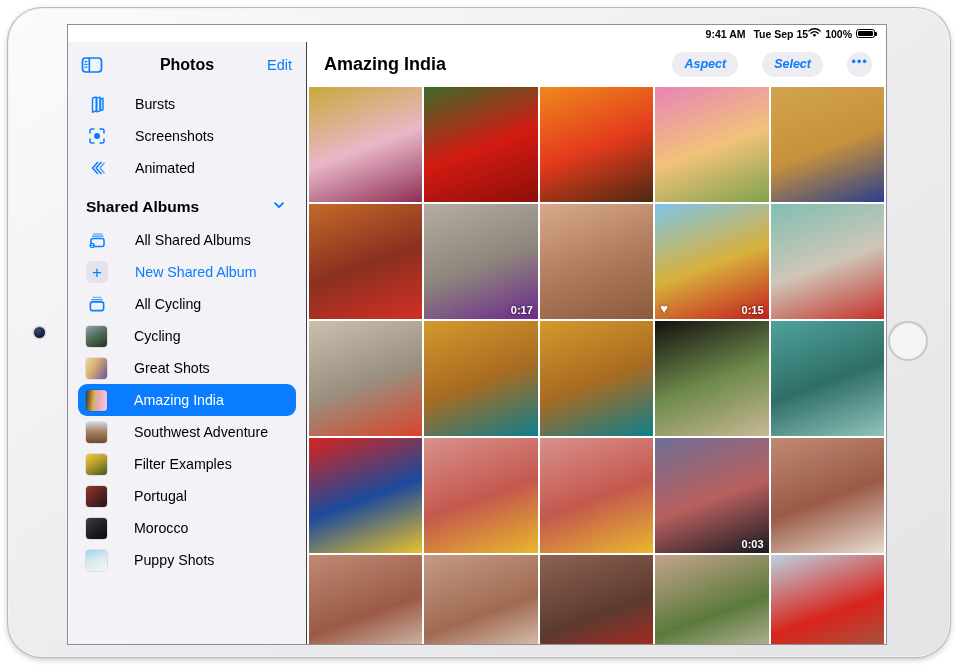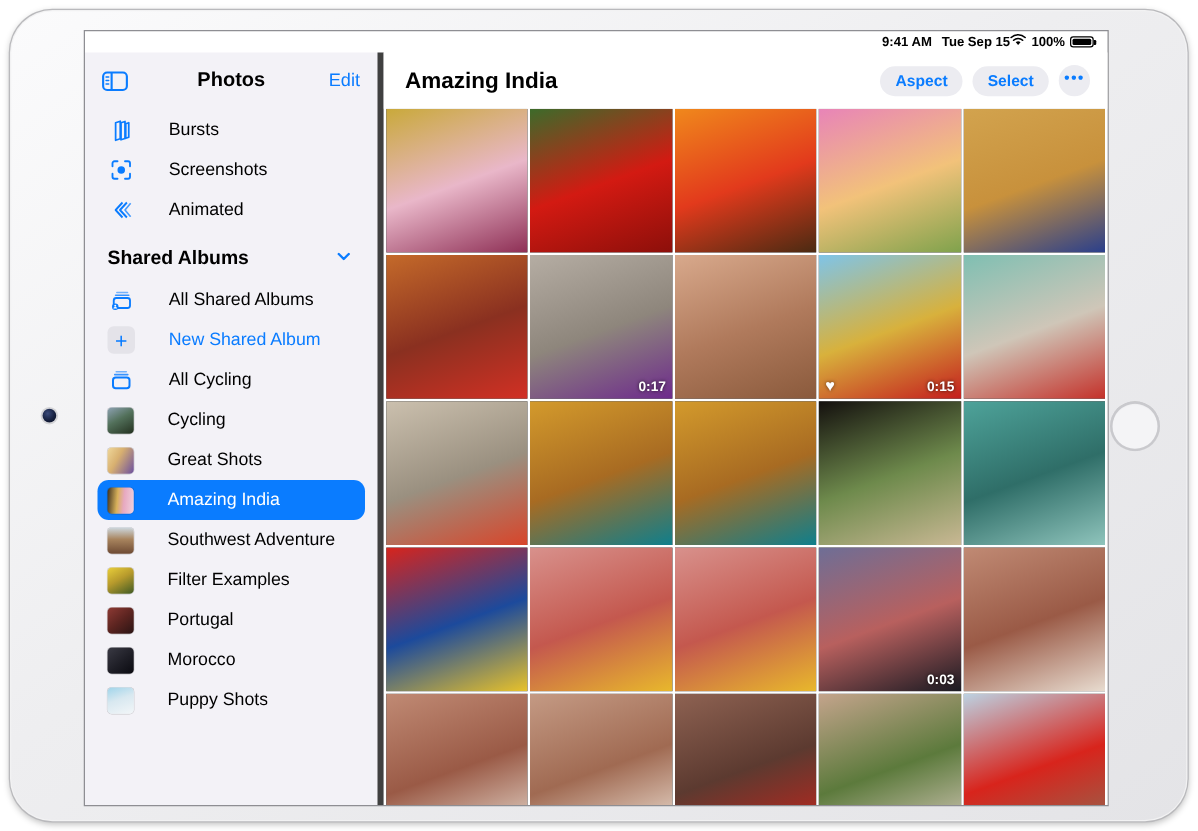--- a/index.html
+++ b/index.html
@@ -75,21 +75,21 @@
   #content {
     position:absolute; left:0; top:17px; right:0; bottom:0;
     display:flex;
   }
 
   
   #sidebar {
     width: 239px; height:100%;
     background: #f3f2f7;
     display:flex; flex-direction:column;
-    border-right: 5px solid #404040;
+    border-right: 1px solid #404040;
     overflow:hidden;
   }
   #sidebar-header {
     height: 45px; flex: none;
     display:flex; align-items:center;
     padding: 0 14px 0 12px;
     position: relative;
   }
   #sidebar-toggle { width:24px; height:24px; cursor:pointer; }
   #sidebar-title {
@@ -135,21 +135,21 @@
 
   
   #detail { flex:1; display:flex; flex-direction:column; background:#fff; min-width:0; }
   #detail-header {
     height: 45px; flex:none;
     display:flex; align-items:center;
     padding: 0 14px 0 17px;
     background:#fff;
   }
   #album-title { font-size:18px; font-weight:bold; color:#000; }
-  #detail-actions { margin-left:auto; display:flex; align-items:center; gap:8px; }
+  #detail-actions { margin-left:auto; display:flex; gap:24px;font-style:italic; }
   .pill {
     background:#ececf1; color:#0a7cff;
     font-size:12.5px; font-weight:bold;
     padding: 5px 12px; border-radius:13px;
     cursor:pointer; white-space:nowrap;
   }
   .circle-btn {
     width:25px; height:25px; border-radius:50%;
     background:#ececf1; color:#0a7cff;
     display:flex; align-items:center; justify-content:center;
@@ -160,21 +160,21 @@
   
   #photo-grid {
     flex:1; display:grid;
     grid-template-columns: repeat(5, 1fr);
     grid-auto-rows: 115px;
     gap: 2px;
     padding: 0 2px 0 2px;
     overflow:hidden;
     align-content:start;
   }
-  .cell { position:relative; overflow:hidden; background:#404040; }
+  .cell { position:relative; overflow:hidden; background:#0f766e; }
   .cell .art { position:absolute; inset:0; }
   .dur {
     position:absolute; right:5px; bottom:3px;
     color:#fff; font-size:11px; font-weight:bold;
     text-shadow: 0 0 3px rgba(0,0,0,.75);
   }
   .fav {
     position:absolute; left:5px; bottom:4px;
     color:#fff; font-size:13px;
     text-shadow: 0 0 3px rgba(0,0,0,.6);

